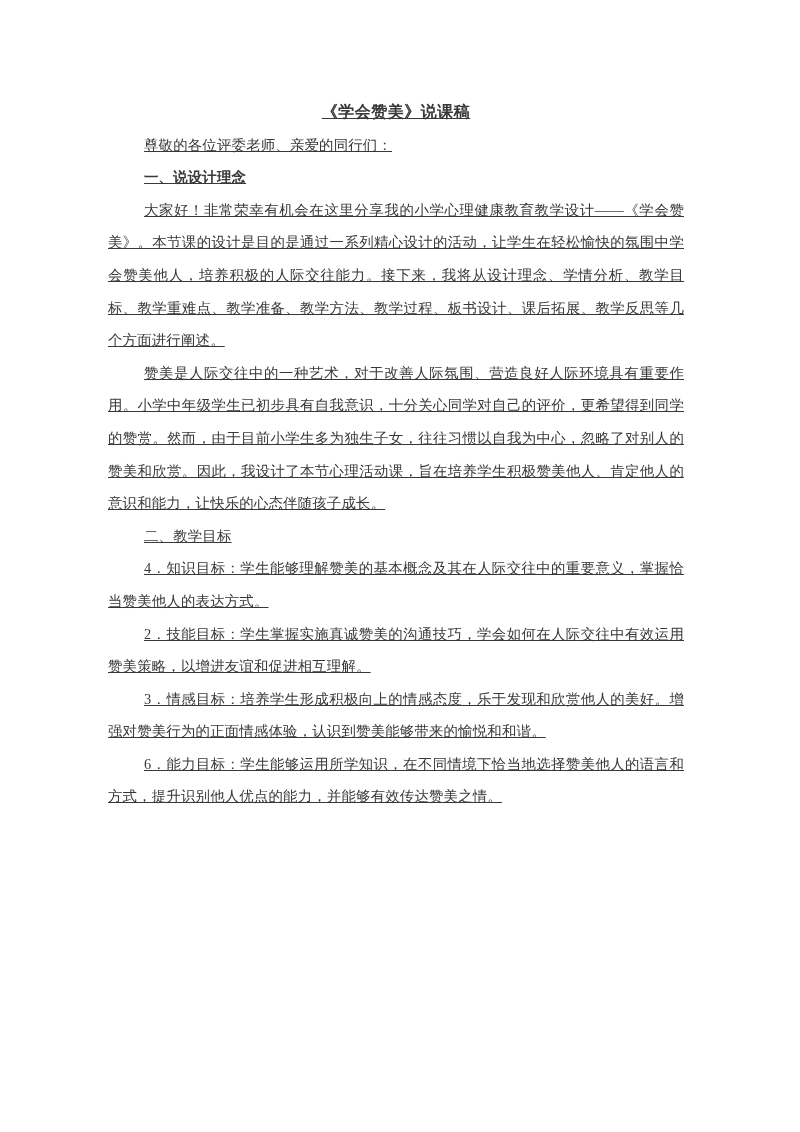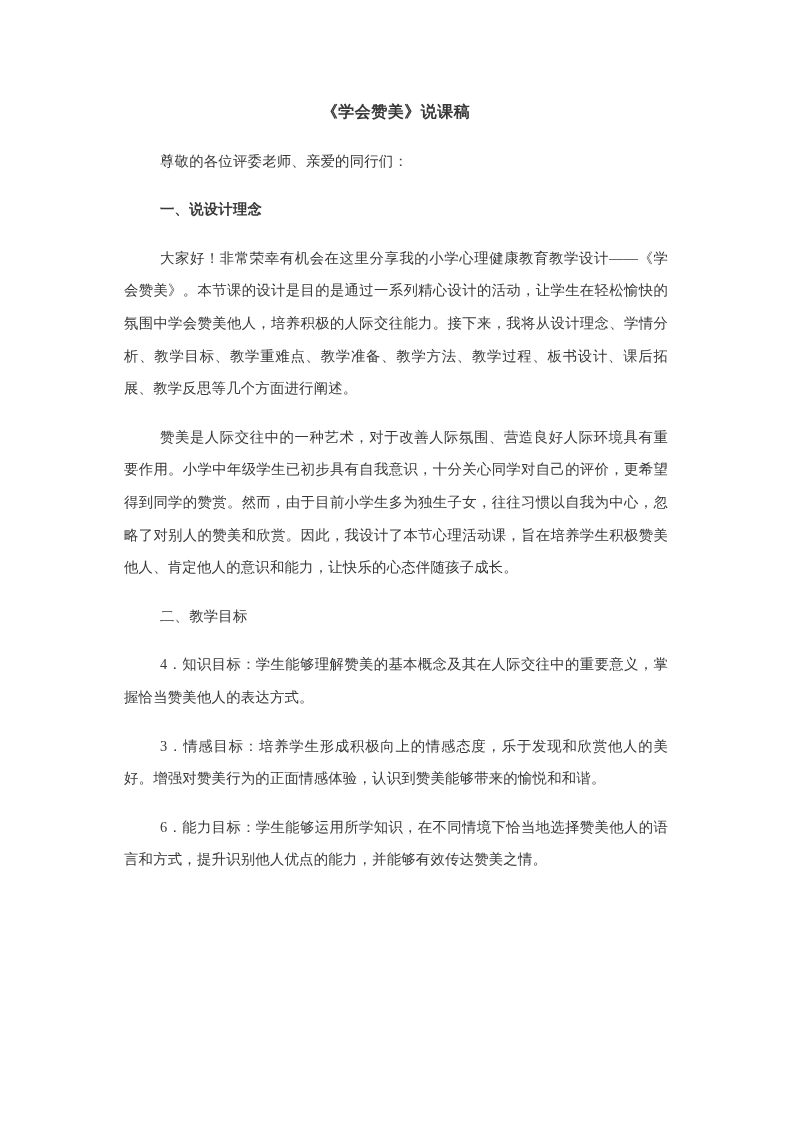--- a/index.html
+++ b/index.html
@@ -13,31 +13,32 @@
     overflow: hidden;
     font-family: "Liberation Serif", "DejaVu Serif", serif;
   }
   .page {
     box-sizing: border-box;
     width: 800px;
     height: 1132px;
     background: #ffffff;
     padding: 96px 116px 0 108px;
     color: #383838;
+    text-decoration: underline;
   }
   .doc-title {
     margin: 0;
     font-size: 16px;
     font-weight: bold;
     text-align: center;
     line-height: 32.6px;
     letter-spacing: 0.5px;
   }
   .para {
-    margin: 16px;
+    margin: 0;
     font-size: 14.4px;
     line-height: 32.6px;
     text-align: justify;
     text-indent: 2.5em;
     word-break: break-all;
     letter-spacing: 0.2px;
   }
   .para.bold {
     font-weight: bold;
   }
@@ -57,18 +58,19 @@
 
   <p class="para">大家好！非常荣幸有机会在这里分享我的小学心理健康教育教学设计——《学会赞美》。本节课的设计是目的是通过一系列精心设计的活动，让学生在轻松愉快的氛围中学会赞美他人，培养积极的人际交往能力。接下来，我将从设计理念、学情分析、教学目标、教学重难点、教学准备、教学方法、教学过程、板书设计、课后拓展、教学反思等几个方面进行阐述。</p>
 
   <p class="para">赞美是人际交往中的一种艺术，对于改善人际氛围、营造良好人际环境具有重要作用。小学中年级学生已初步具有自我意识，十分关心同学对自己的评价，更希望得到同学的赞赏。然而，由于目前小学生多为独生子女，往往习惯以自我为中心，忽略了对别人的赞美和欣赏。因此，我设计了本节心理活动课，旨在培养学生积极赞美他人、肯定他人的意识和能力，让快乐的心态伴随孩子成长。</p>
 
 
   <p class="para no-justify">二、教学目标</p>
 
   <p class="para">4．知识目标：学生能够理解赞美的基本概念及其在人际交往中的重要意义，掌握恰当赞美他人的表达方式。</p>
 
+  <p class="para">2．技能目标：学生掌握实施真诚赞美的沟通技巧，学会如何在人际交往中有效运用赞美策略，以增进友谊和促进相互理解。</p>
 
   <p class="para">3．情感目标：培养学生形成积极向上的情感态度，乐于发现和欣赏他人的美好。增强对赞美行为的正面情感体验，认识到赞美能够带来的愉悦和和谐。</p>
 
   <p class="para">6．能力目标：学生能够运用所学知识，在不同情境下恰当地选择赞美他人的语言和方式，提升识别他人优点的能力，并能够有效传达赞美之情。</p>
 
 </div>
 
 </body></html>

